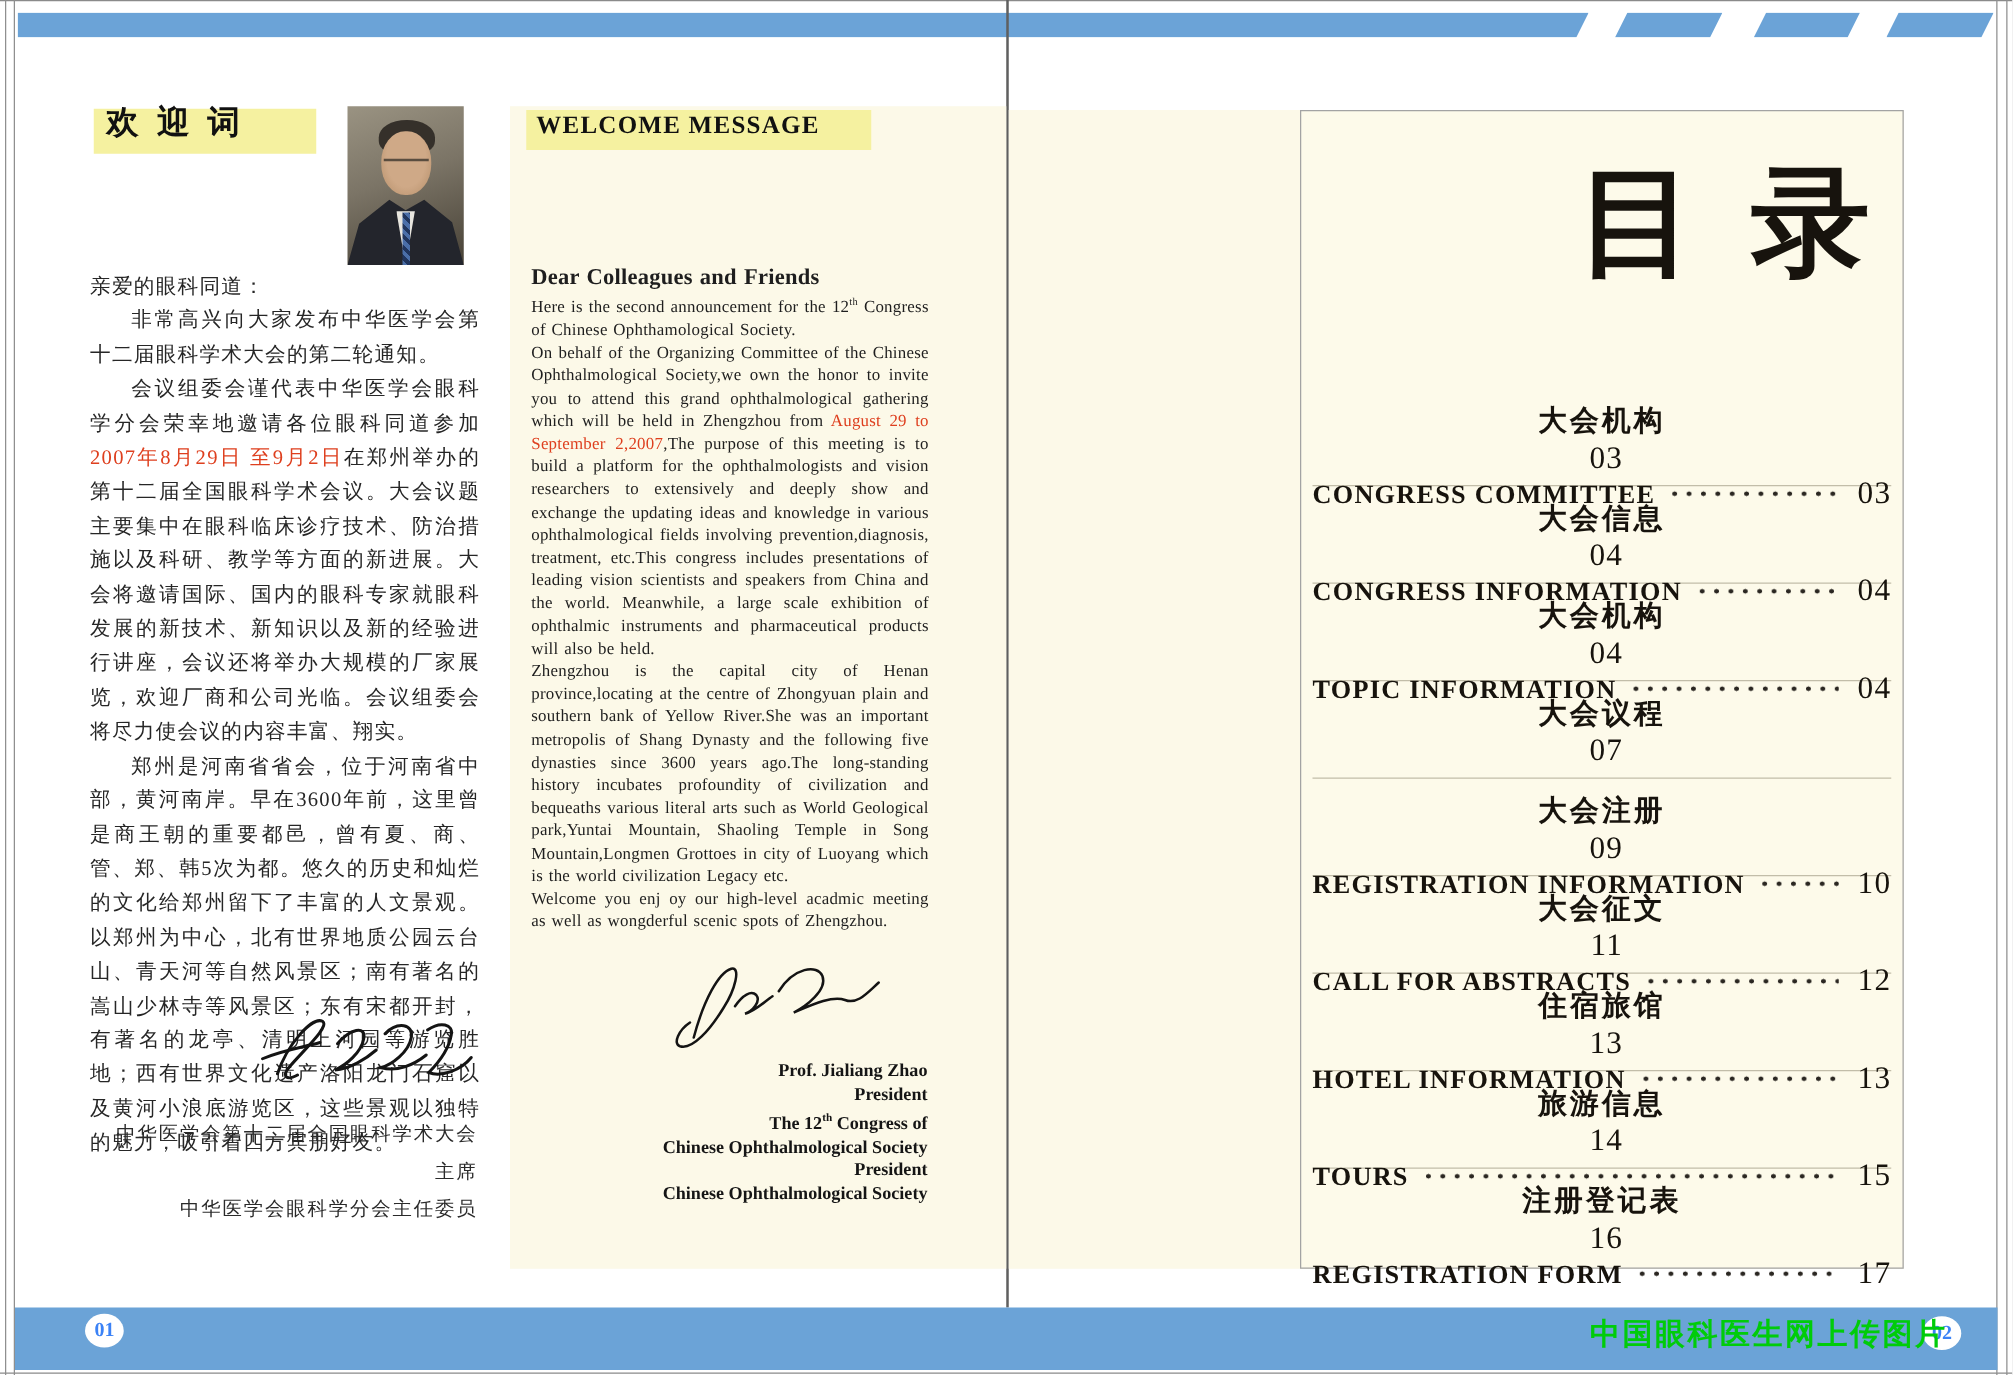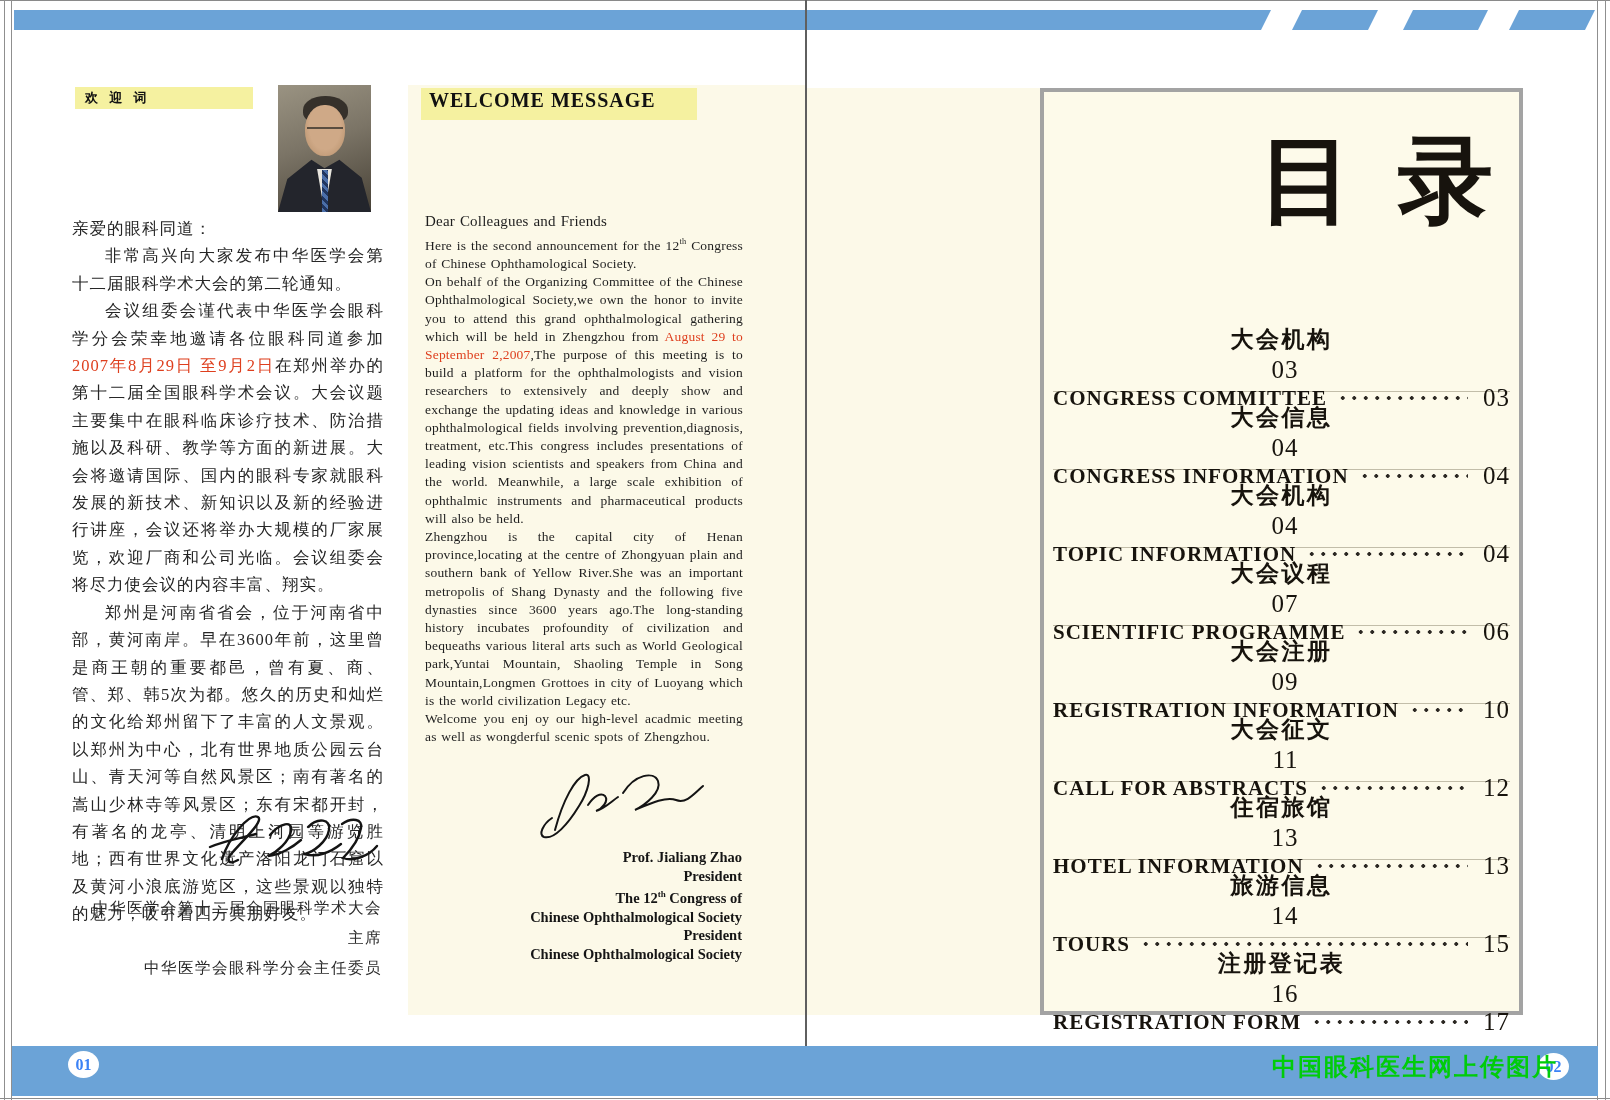--- a/index.html
+++ b/index.html
@@ -10,21 +10,21 @@
 
   
   .topbar{position:absolute;top:10px;height:20px;background:#6ba3d7;}
   .topbar.solid{left:14px;width:1257px;clip-path:polygon(0 0,100% 0,calc(100% - 10px) 100%,0 100%);}
   .topbar.dash{clip-path:polygon(10px 0,100% 0,calc(100% - 10px) 100%,0 100%);}
 
   .divider{position:absolute;left:805px;top:0;width:2px;height:1046px;background:#5f5f5f;}
 
   
   .heading-hl{position:absolute;background:#f5f1a0;font-weight:bold;color:#111;}
-  .heading-zh{left:75px;top:87px;width:168px;height:22px;font-size:13px;line-height:22px;
+  .heading-zh{left:75px;top:87px;width:168px;height:36px;font-size:26px;line-height:22px;
               padding-left:10px;letter-spacing:4px;}
   .heading-en{left:421px;top:88px;width:268px;height:32px;font-size:20px;line-height:24px;
               padding-left:8px;letter-spacing:1px;}
 
   .photo{position:absolute;left:278px;top:85px;width:93px;height:127px;overflow:hidden;
          background:linear-gradient(160deg,#9a9382 0%,#7b7466 45%,#474136 100%);}
   .photo-hair{position:absolute;left:27%;top:9%;width:48%;height:22%;background:#35302a;border-radius:50% 50% 40% 40%;}
   .photo-face{position:absolute;left:29%;top:16%;width:43%;height:40%;
               background:radial-gradient(ellipse at 50% 42%,#cfa987 55%,#b28c67 100%);border-radius:48%;}
   .photo-glasses{position:absolute;left:31%;top:33%;width:39%;height:8px;border-top:2px solid #3c362d;opacity:.8;}
@@ -42,32 +42,32 @@
   .red{color:#de3f1e;}
 
   .sig-zh{position:absolute;left:200px;top:795px;}
   .attrib-zh{position:absolute;left:80px;top:893px;width:302px;text-align:right;
              font-size:15.5px;line-height:30px;letter-spacing:1.5px;color:#2a2a2a;}
 
   
   .col-en{position:absolute;left:408px;top:85px;width:397px;height:930px;background:#fcf9e8;}
   .en-text{position:absolute;left:425px;top:212px;width:318px;font-size:13.5px;line-height:18.2px;
            text-align:justify;color:#1e1e1e;letter-spacing:.2px;word-spacing:1px;}
-  .en-text .salut{font-weight:normal;font-size:15px;margin:0 0 3px 0;}
+  .en-text .salut{font-weight:bold;font-size:18px;margin:0 0 3px 0;}
   .en-text p{margin:0;}
   sup{font-size:.62em;}
 
   .sig-en{position:absolute;left:495px;top:752px;}
   .attrib-en{position:absolute;left:440px;top:848px;width:302px;text-align:right;
              font-weight:bold;font-size:14.5px;line-height:18.6px;color:#151515;}
 
   
   .page-right-bg{position:absolute;left:807px;top:88px;width:716px;height:927px;background:#fcf9e8;}
   .toc-panel{position:absolute;left:233px;top:0;width:483px;height:927px;box-sizing:border-box;
-             border:4px solid #a3a3a3;background:#fdfaea;}
+             border:1px solid #a3a3a3;background:#fdfaea;}
   .toc-title{position:absolute;top:42px;right:26px;font-size:95px;font-weight:bold;color:#17130d;line-height:1;}
   .toc-title .c2{margin-left:44px;}
   .toc-list{position:absolute;left:9px;right:9px;top:222px;}
   .toc-entry{height:78px;box-sizing:border-box;padding-top:11px;border-bottom:1px solid #c2bda9;}
   .toc-entry:last-child{border-bottom:none;}
   .toc-row{display:flex;align-items:center;}
   .toc-row.zh{line-height:30px;flex-direction:column;}
   .toc-row.en{line-height:26px;}
   .toc-label-zh{font-size:23px;font-weight:bold;letter-spacing:2.5px;color:#17130d;white-space:nowrap;}
   .toc-label-en{font-size:21px;font-weight:bold;letter-spacing:1px;color:#17130d;white-space:nowrap;}
@@ -208,25 +208,20 @@
               <span class="toc-page">04</span>
             </div>
         </div>
 
         <div class="toc-entry">
           <div class="toc-row zh">
               <span class="toc-label-zh">大会议程</span>
               <span class="dots"></span>
               <span class="toc-page">07</span>
             </div>
-          <div class="toc-row en">
-              <span class="toc-label-en">SCIENTIFIC PROGRAMME</span>
-              <span class="dots"></span>
-              <span class="toc-page">06</span>
-            </div>
         </div>
 
         <div class="toc-entry">
           <div class="toc-row zh">
               <span class="toc-label-zh">大会注册</span>
               <span class="dots"></span>
               <span class="toc-page">09</span>
             </div>
           <div class="toc-row en">
               <span class="toc-label-en">REGISTRATION INFORMATION</span>

